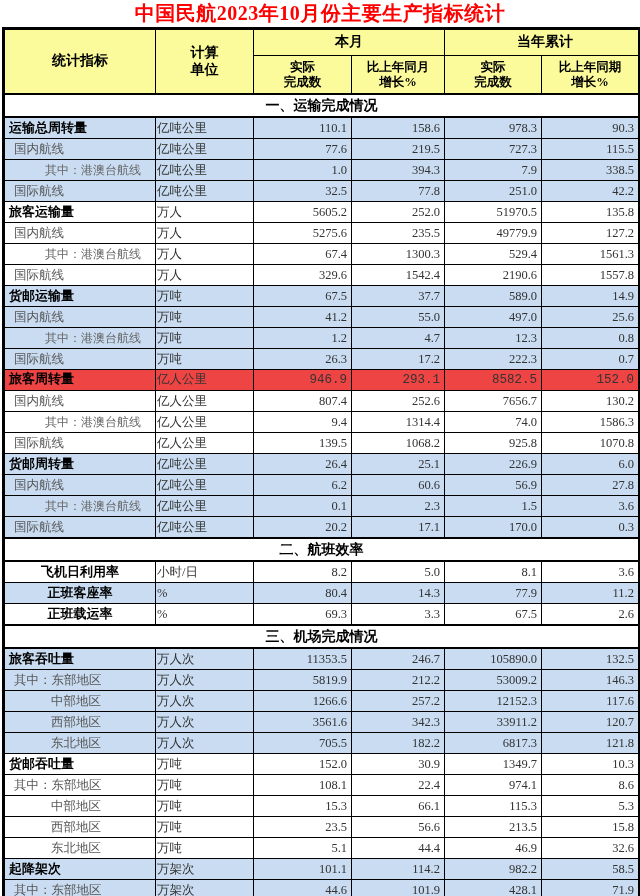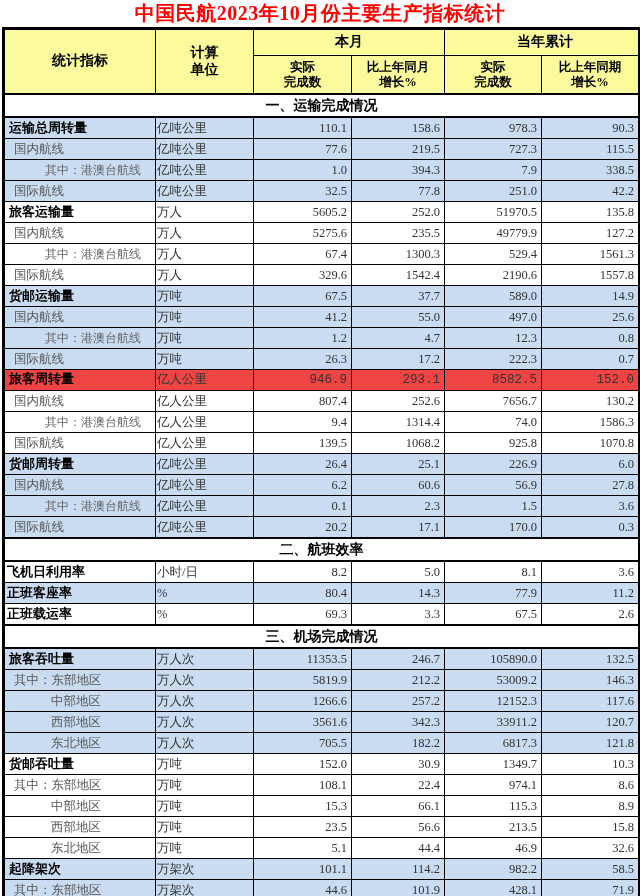--- a/index.html
+++ b/index.html
@@ -34,21 +34,21 @@
     height:19px;line-height:19px;text-align:center;font-weight:700;
     font-size:14px;color:#000;background:#ffffff;
     border-top:2px solid #000;border-bottom:2px solid #000;
   }
   .label-cell{text-align:left;padding:0 2px 0 8px;color:#555;margin-top:26px;}
   .unit-cell{text-align:left;color:#333;}
   .value-cell{text-align:right;padding:0 4px 0 2px;color:#333;}
   tr.style-cat .label-cell{font-weight:700;color:#000;padding-left:4px;font-size:13px;}
   tr.style-sub .label-cell{padding-left:9px;}
   tr.style-subsub .label-cell{padding-left:40px;font-size:12px;color:#666;}
-  tr.style-center .label-cell{font-weight:700;color:#000;font-size:13px;padding-left:2px;}
+  tr.style-center .label-cell{text-align:center;font-weight:700;color:#000;font-size:13px;padding-left:2px;}
   tr.style-region .label-cell{padding-left:9px;}
   tr.style-region2 .label-cell{padding-left:46px;}
 </style>
 </head>
 <body>
 
 <div class="page">
   <div class="title" style="color: rgb(255, 0, 0);">中国民航2023年10月份主要生产指标统计</div>
 
   <table>
@@ -328,21 +328,21 @@
           <td class="value-cell">22.4</td>
           <td class="value-cell">974.1</td>
           <td class="value-cell">8.6</td>
         </tr>
         <tr class="style-region2" style="background: rgb(255, 255, 255);">
           <td class="label-cell">中部地区</td>
           <td class="unit-cell">万吨</td>
           <td class="value-cell">15.3</td>
           <td class="value-cell">66.1</td>
           <td class="value-cell">115.3</td>
-          <td class="value-cell">8.9</td>
+          <td class="value-cell">5.3</td>
         </tr>
         <tr class="style-region2" style="background: rgb(255, 255, 255);">
           <td class="label-cell">西部地区</td>
           <td class="unit-cell">万吨</td>
           <td class="value-cell">23.5</td>
           <td class="value-cell">56.6</td>
           <td class="value-cell">213.5</td>
           <td class="value-cell">15.8</td>
         </tr>
         <tr class="style-region2" style="background: rgb(255, 255, 255);">

